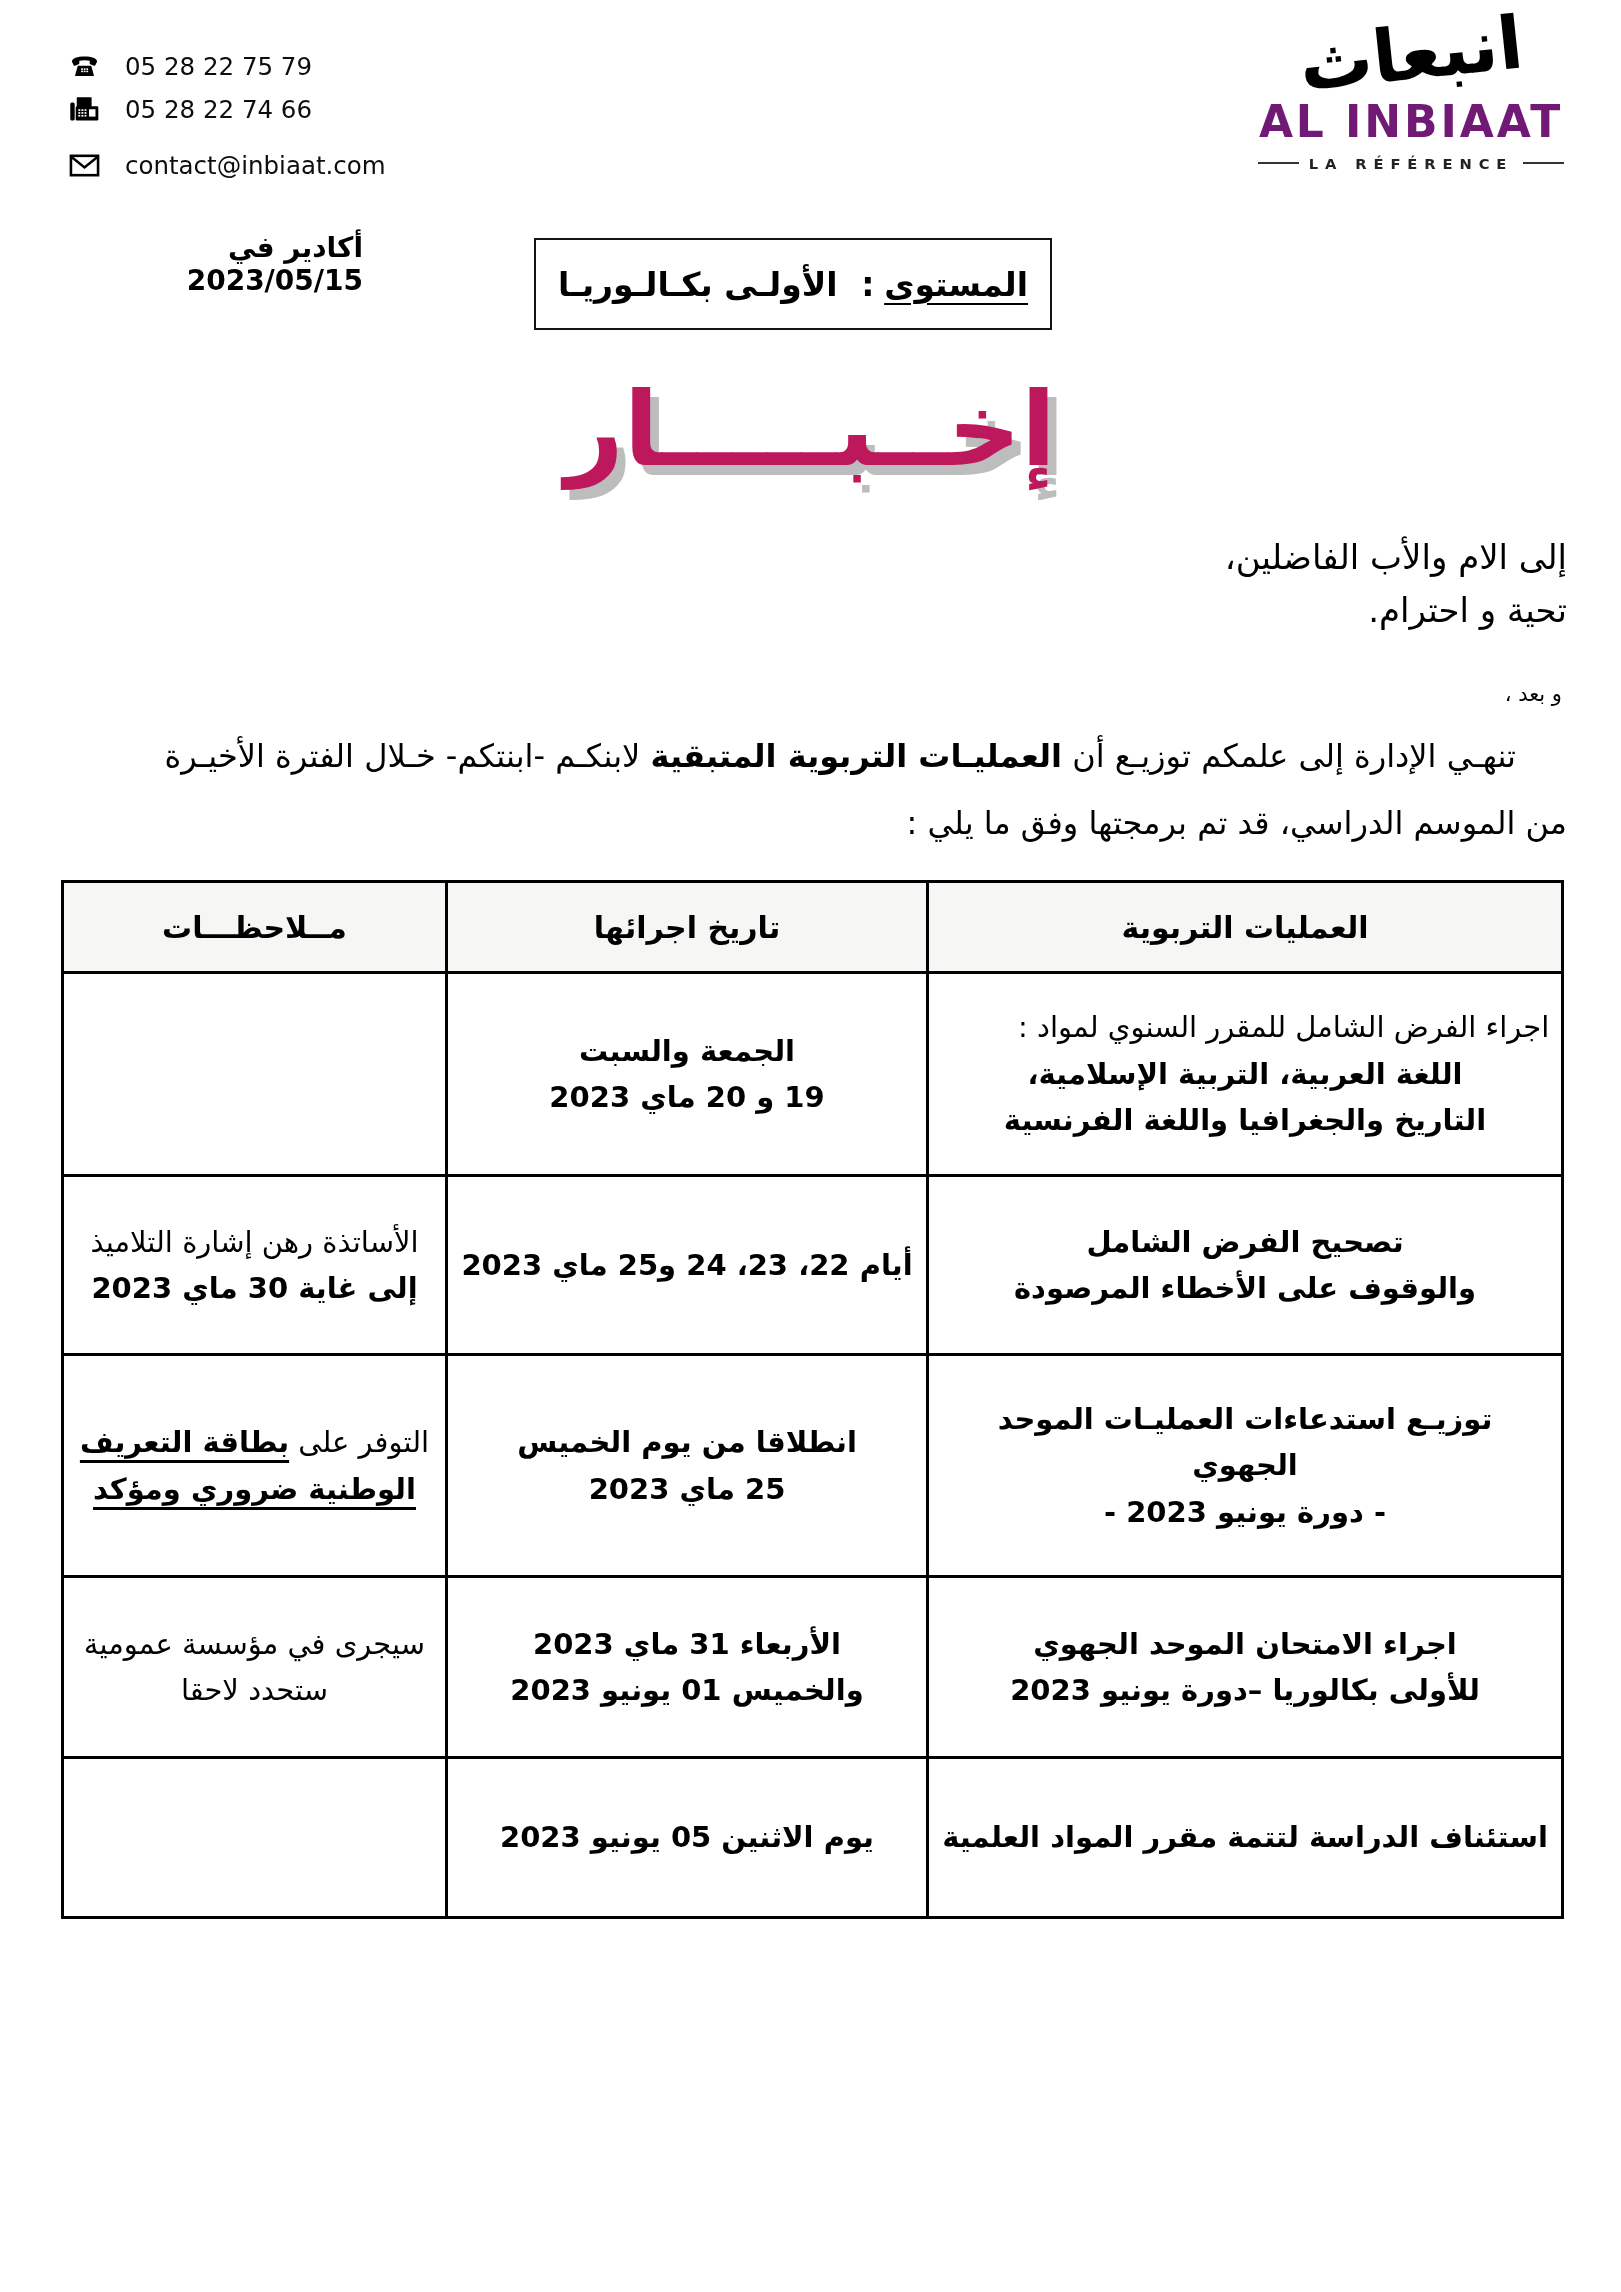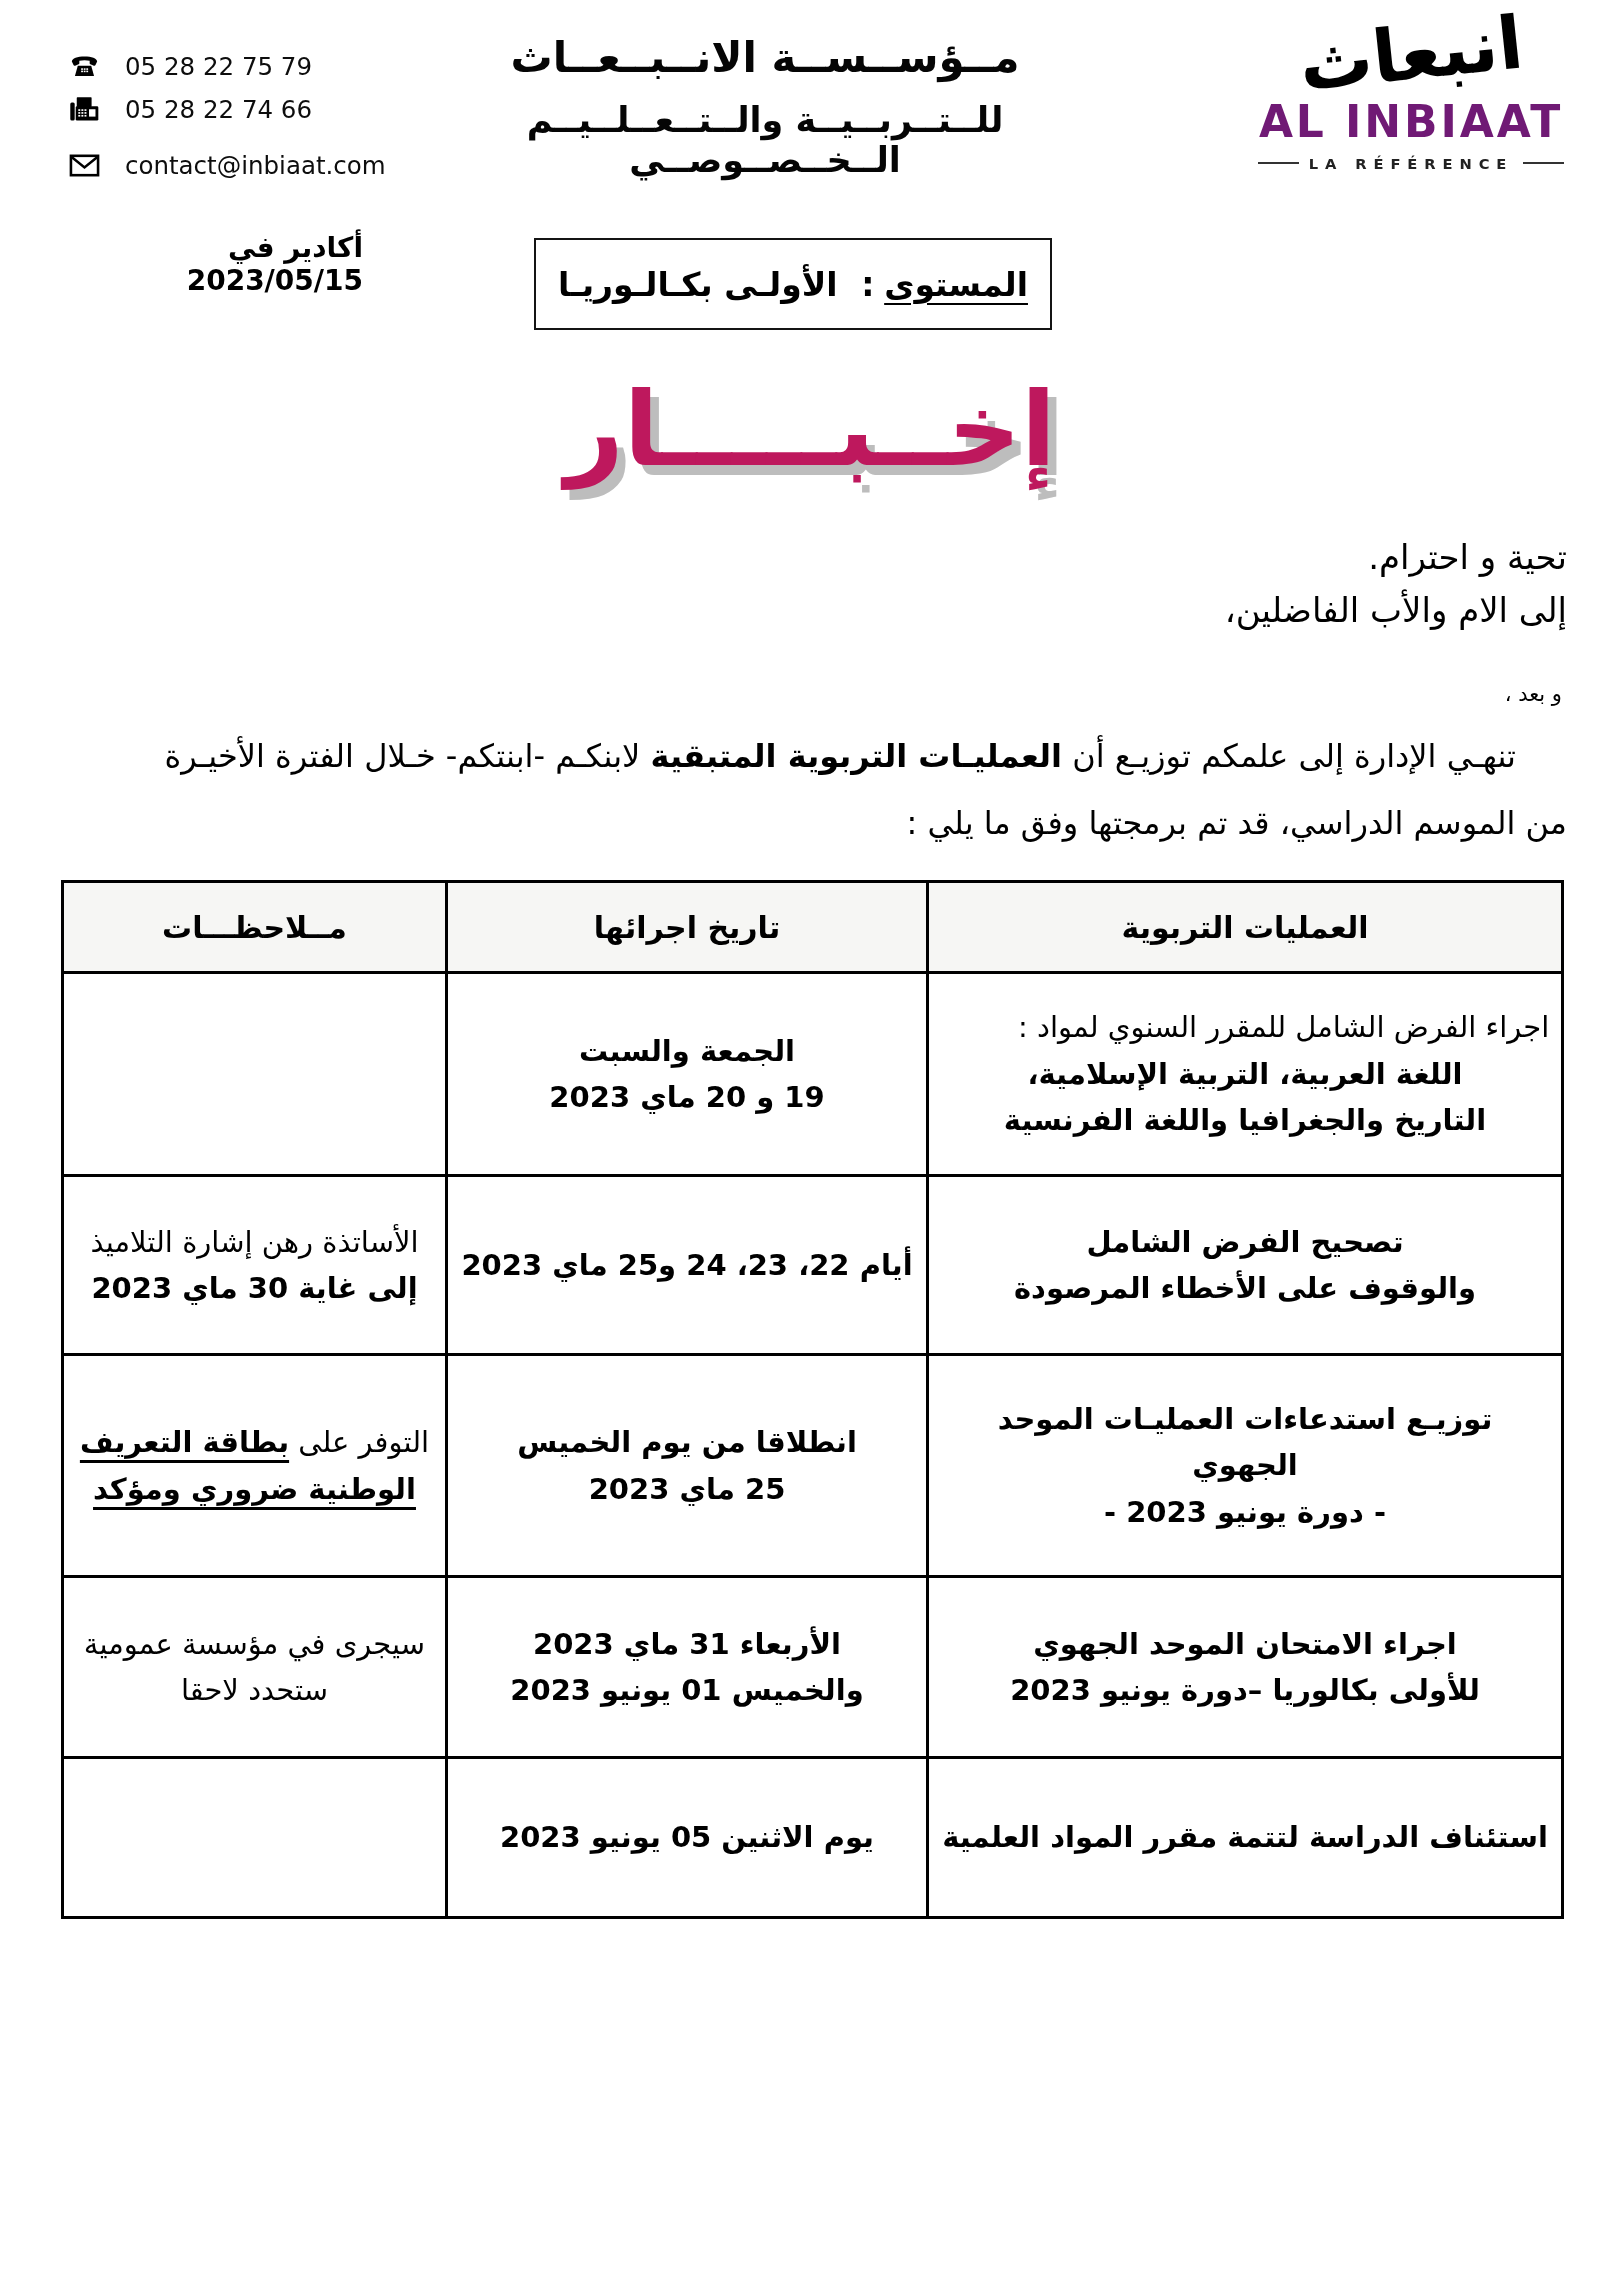--- a/index.html
+++ b/index.html
@@ -112,24 +112,20 @@
     </div>
     <div class="contact-row email-row">
       <svg class="cicon" viewBox="0 0 24 24">
         <rect x="1.5" y="4.5" width="21" height="15" fill="none" stroke="#000" stroke-width="2"></rect>
         <path d="M2 5.5l10 8 10-8" fill="none" stroke="#000" stroke-width="2"></path>
       </svg>
       <span>contact@inbiaat.com</span>
     </div>
   </div>
 
-  <div class="institution">
-    <div class="inst-line1">مــؤســســة الانــبــعــاث</div>
-    <div class="inst-line2">للــتــربــيــة والــتــعــلــيــم الــخــصــوصــي</div>
-  </div>
 
   <div class="logo">
     <div class="logo-callig">انبعاث</div>
     <div class="logo-name">AL INBIAAT</div>
     <div class="logo-tagline">
       <span class="tg-line"></span>
       <span class="tg-text">LA RÉFÉRENCE</span>
       <span class="tg-line"></span>
     </div>
   </div>
@@ -138,22 +134,22 @@
 
   <div class="level-box">
     <span class="lvl-label">المستوى</span>
     <span class="lvl-sep">:</span>
     <span class="lvl-value">الأولـى بكـالـوريـا</span>
   </div>
 
   <div class="doc-title">إخــبـــــار</div>
 
   <div class="greeting">
+    <div>إلى الام والأب الفاضلين،</div>
     <div>تحية و احترام.</div>
-    <div>إلى الام والأب الفاضلين،</div>
   </div>
 
   <div class="opening">و بعد ،</div>
 
   <div class="para">
     <div class="p-line1"><span>تنهـي الإدارة إلى علمكم توزيـع أن </span><span class="p-bold">العمليـات التربوية المتبقية</span><span> لابنكـم -ابنتكم- خـلال الفترة الأخيـرة</span></div>
     <div class="p-line2">من الموسم الدراسي، قد تم برمجتها وفق ما يلي :</div>
   </div>
 
   <table class="sched">

